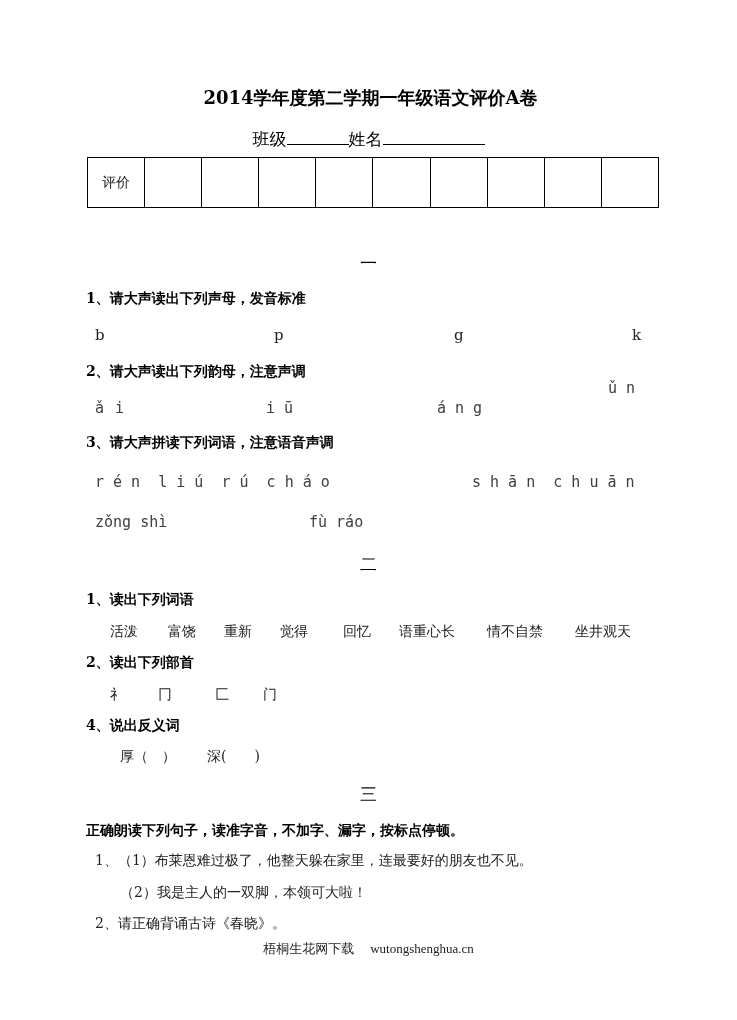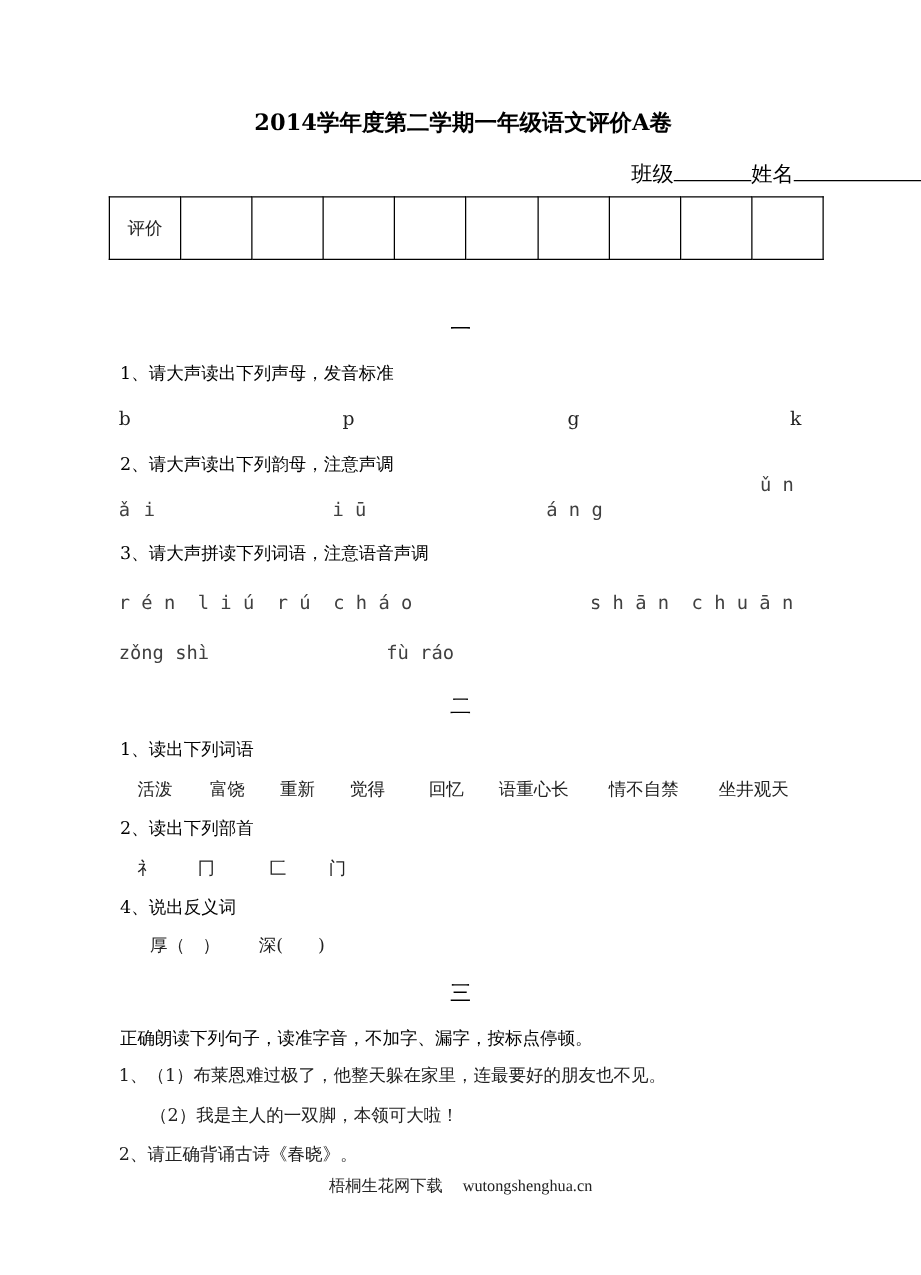--- a/index.html
+++ b/index.html
@@ -7,37 +7,37 @@
       width: 737px; height: 1020px; position: relative; overflow: hidden;
       font-family: "DejaVu Serif", "Liberation Serif", serif;
       color: #000;
     }
     .abs { position: absolute; }
     .title {
       left: 0; width: 653px; top: 86px; text-align: center;
       font-size: 18px; font-weight: bold; letter-spacing: 0px; margin-left: 44px;
     }
     .classname {
-      left: 0; width: 737px; top: 128px; text-align: right;
+      left: 0; width: 737px; top: 128px; text-align: center;
       font-size: 17px;
       font-family: Liberation Mono, monospace;
     }
     .classname .blank { display: inline-block; border-bottom: 1px solid #000; vertical-align: baseline; height: 14px; }
     table.eval {
       position: absolute; left: 87px; top: 157px; width: 572px;
       border-collapse: collapse; font-size: 14px;
     }
     table.eval td {
       border: 1px solid #000; text-align: center; color: #222;
       width: 56px; padding: 0;
     }
     table.eval tr.h td { height: 32px; }
     table.eval tr.r td { height: 49px; }
     .sec { left: 0; width: 737px; text-align: center; font-size: 17px; }
-    .q { left: 96px; font-size: 14px; font-weight: normal; text-align: right; }
+    .q { left: 86px; font-size: 14px; font-weight: bold; text-align: right; }
     .line { font-size: 15px; color: #222; }
     .mono { font-family: "DejaVu Sans Mono", "Liberation Mono", monospace; font-size: 15px; color: #404040; }
     .body14 { font-size: 14px; color: #222; }
     .footer { left: 0; width: 737px; top: 940px; text-align: center; font-size: 13px; color: #222; }
     .footer span + span { margin-left: 28px; }
   </style>
 </head>
 <body>
 
 <div class="abs title">2014学年度第二学期一年级语文评价A卷</div>

